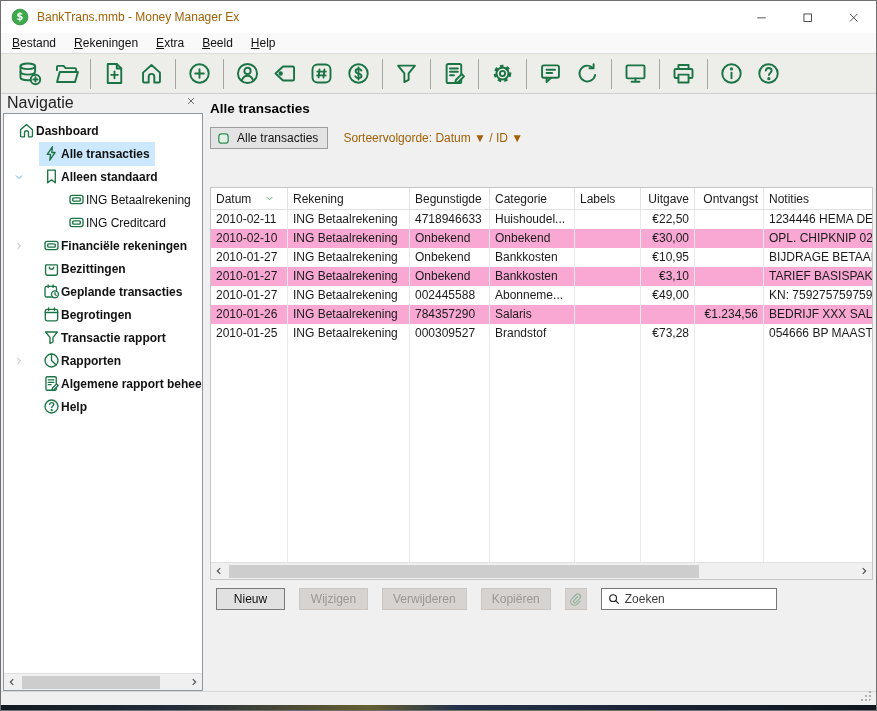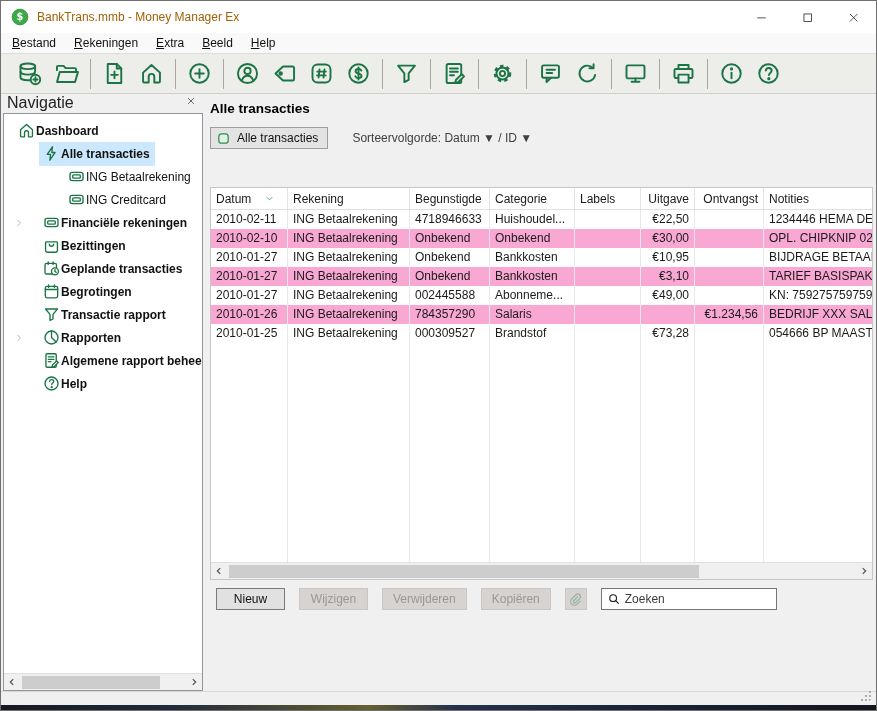--- a/index.html
+++ b/index.html
@@ -52,21 +52,21 @@
   .hs-arrow{width:16px;height:15px;display:flex;align-items:center;justify-content:center;color:#555;}
   .hs-arrow svg{width:10px;height:10px;}
   .hs-track{flex:1;position:relative;height:15px;}
   .hs-thumb{position:absolute;top:1px;height:13px;background:#cdcdcd;}
   
   .content{flex:1;background:#f0f0f0;padding:7px 0 0 6px;overflow:hidden;}
   .page-title{font-size:13.5px;font-weight:bold;color:#000;height:16px;}
   .controls-row{margin-top:10px;display:flex;align-items:center;height:22px;}
   .filter-button{display:inline-flex;align-items:center;gap:6px;height:22px;padding:0 9px 0 5px;background:#e3e3e3;border:1px solid #9d9d9d;color:#111;font-size:12px;}
   .filter-button svg{width:15px;height:15px;color:#2f9055;}
-  .sort-label{margin-left:24px;color:#404040;}
+  .sort-label{margin-left:15px;color:#a16207;}
   
   .table-wrap{margin-top:38px;width:663px;border:1px solid #c6c6c6;background:#fff;display:flex;flex-direction:column;}
   .thead{display:flex;height:22px;border-bottom:1px solid #e0e0e0;background:#fff;}
   .th{display:flex;align-items:center;padding:0 5px;border-right:1px solid #e3e3e3;overflow:hidden;white-space:nowrap;}
   .th.right{justify-content:flex-end;}
   .th .sort-ind{margin-left:13px;color:#2f9e57;display:flex;}
   .th .sort-ind svg{width:11px;height:11px;}
   .tr{display:flex;height:19px;}
   .tr.alt{background:#f9a8d4;}
   .td{line-height:19px;padding:0 5px;border-right:1px solid #e9e9e9;overflow:hidden;white-space:nowrap;}
@@ -322,20 +322,35 @@
             </div>
             <div class="tree-item lvl1 bold selected">
               <span class="expander exp-right"></span>
               <span class="tree-inner">
                 <span class="tree-icon">
                   <svg viewBox="0 0 24 24" fill="none" stroke="currentColor" stroke-width="1.7" stroke-linecap="round" stroke-linejoin="round">
                     <path d="M13.2 3.5 6.6 13.2h4.2L9.9 20.5l6.7-9.8h-4.2l.8-7.2Z"></path>
                   </svg>
                 </span>
                 <span class="tree-label">Alle transacties</span>
+              </span>
+            </div>
+            <div class="tree-item lvl1 bold">
+              <span class="expander exp-down">
+                <svg viewBox="0 0 24 24" fill="none" stroke="currentColor" stroke-width="1.7" stroke-linecap="round" stroke-linejoin="round">
+                  <path d="m6.5 9.5 5.5 5.5 5.5-5.5"></path>
+                </svg>
+              </span>
+              <span class="tree-inner">
+                <span class="tree-icon">
+                  <svg viewBox="0 0 24 24" fill="none" stroke="currentColor" stroke-width="1.7" stroke-linecap="round" stroke-linejoin="round">
+                    <path d="M7.2 4h9.6v16l-4.8-3.8L7.2 20V4Z"></path>
+                  </svg>
+                </span>
+                <span class="tree-label">Alleen standaard</span>
               </span>
             </div>
             <div class="tree-item lvl2">
               <span class="tree-inner">
                 <span class="tree-icon">
                   <svg viewBox="0 0 24 24" fill="none" stroke="currentColor" stroke-width="1.7" stroke-linecap="round" stroke-linejoin="round">
                     <rect x="3.8" y="6.8" width="16.4" height="10.4" rx="2.6"></rect>
                     <rect x="7.2" y="10" width="9.6" height="4" rx="1.2"></rect>
                   </svg>
                 </span>

